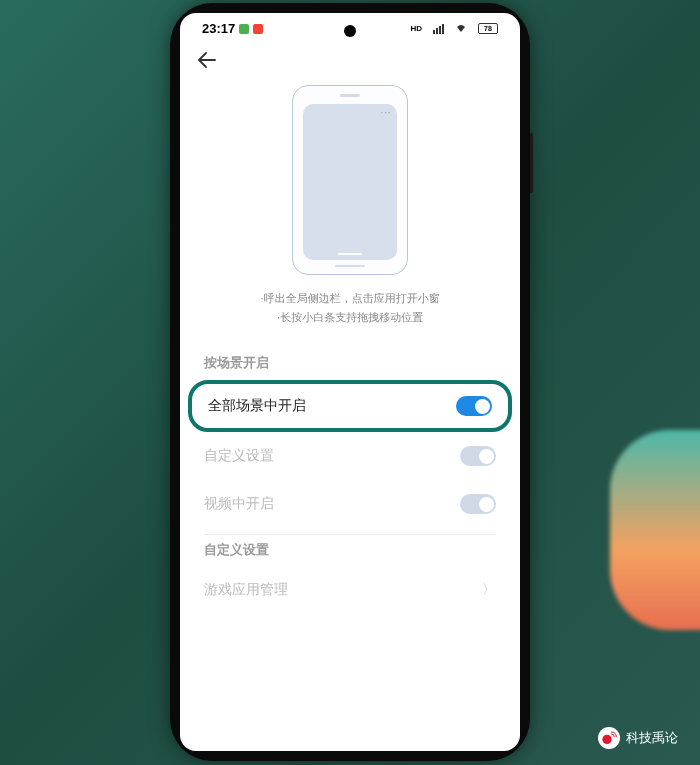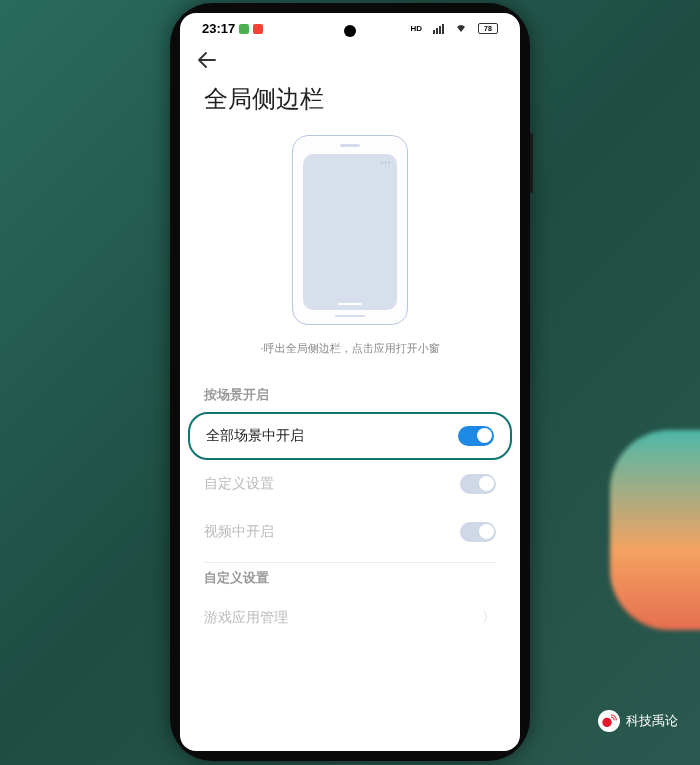--- a/index.html
+++ b/index.html
@@ -144,21 +144,21 @@
       font-size: 13px; color: #999;
       padding: 6px 24px 8px;
       font-weight: bold;
     }
     .setting-row {
       display: flex; justify-content: space-between; align-items: center;
       padding: 14px 24px;
       font-size: 14px;
     }
     .setting-row.highlighted {
-      border: 2px solid #0f766e;
+      border: 4px solid #0f766e;
       border-radius: 20px;
       margin: 0 8px;
       padding: 12px 16px;
     }
     .setting-label { color: #222; }
     .setting-label.disabled { color: #bbb; }
     .toggle {
       width: 36px; height: 20px;
       background: #1e88e5;
       border-radius: 10px;
@@ -185,21 +185,21 @@
       margin: 6px 24px 0;
     }
     .setting-row.link {
       color: #bbb;
       padding-bottom: 6px;
       align-items: flex-end;
     }
     .chevron { color: #ccc; font-size: 14px; }
     .watermark {
       position: absolute;
-      bottom: 33px; right: 22px;
+      bottom: 16px; right: 22px;
       display: flex; align-items: center; gap: 6px;
       color: #fff;
       font-size: 13px;
     }
     .weibo-icon {
       width: 22px; height: 22px;
       background: #fff;
       border-radius: 50%;
       display: flex; align-items: center; justify-content: center;
     }
@@ -240,30 +240,30 @@
     </div>
 
     <div class="nav-bar">
       <span class="back-arrow">
         <svg width="18" height="16" viewBox="0 0 18 16">
             <path d="M8 1 L1 8 L8 15 M1 8 L17 8" stroke="#333" stroke-width="1.8" fill="none" stroke-linecap="round" stroke-linejoin="round"></path>
           </svg>
       </span>
     </div>
 
-    <h1 class="page-title">全局侧边栏</h1>
 
     <div class="illustration-area">
       <div class="phone-illustration">
         <div class="mini-window"></div>
       </div>
     </div>
 
     <div class="description">
       <div>·呼出全局侧边栏，点击应用打开小窗</div>
+      <div>·长按小白条支持拖拽移动位置</div>
     </div>
 
     <div class="section-header">按场景开启</div>
 
     <div class="setting-row highlighted">
       <span class="setting-label">全部场景中开启</span>
       <span class="toggle"></span>
     </div>
 
     <div class="setting-row">

